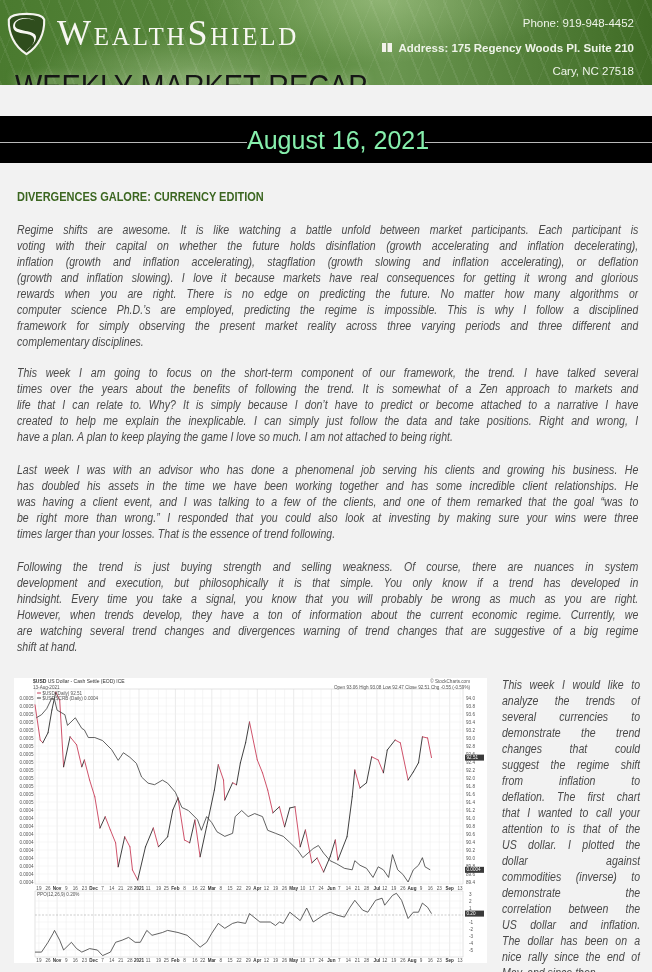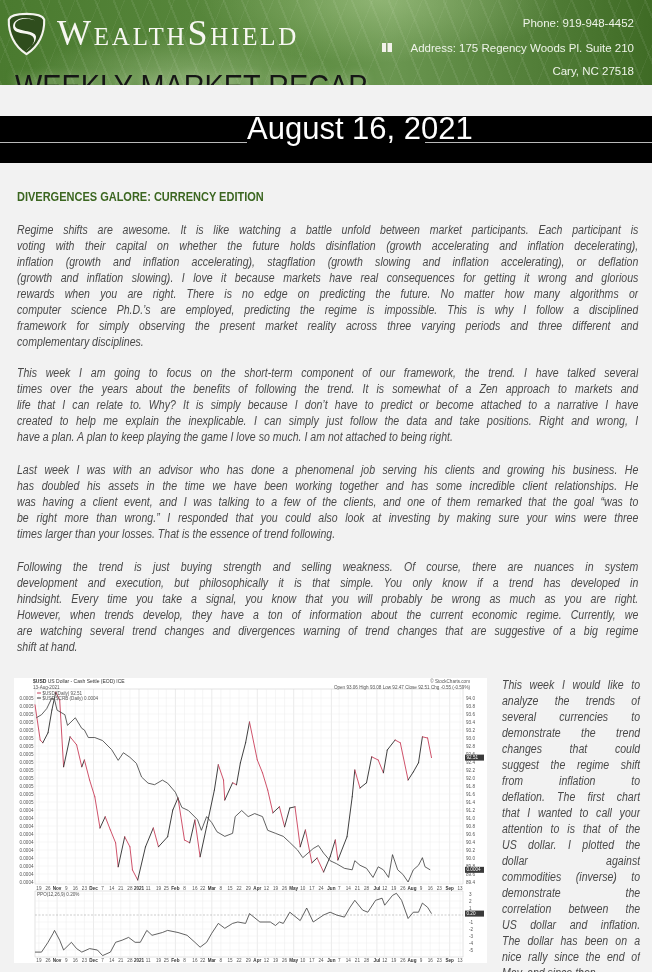--- a/index.html
+++ b/index.html
@@ -31,22 +31,22 @@
   }
   .contact {
     position:absolute; right:18px; height:14px; line-height:14px;
     font-size:11.5px; color:#eef3e8; white-space:nowrap; text-align:right;
   }
   .ico { position:absolute; }
   
   .band { position:absolute; left:0; top:116px; width:652px; height:47px; background:#000; }
   .band-line { position:absolute; top:26px; height:1px; background:#b9b9b9; }
   .date {
-    position:absolute; left:247px; top:0; height:25px; line-height:25px;
-    font-size:31px; color:#ffffff; white-space:nowrap;
+    position:absolute; left:247px; top:12px; height:25px; line-height:25px;
+    font-size:25px; color:#86efac; white-space:nowrap;
   }
   
   .heading {
     position:absolute; left:17px; top:189px; height:16px; line-height:16px;
     font-size:12.5px; font-weight:bold; color:#3b6620; white-space:nowrap;
     transform:scaleX(0.88); transform-origin:0 0;
   }
   .para {
     position:absolute; left:17px; width:706px;
     transform:scaleX(0.88); transform-origin:0 0;
@@ -80,21 +80,21 @@
   </svg>
   <div class="brand">WealthShield</div>
   <div class="recap">WEEKLY MARKET RECAP</div>
 
   <div class="contact" style="top:16px;">Phone: 919-948-4452</div>
   <svg class="ico" style="left:381px;top:42px;" width="12" height="11" viewBox="0 0 12 11">
     <rect x="1" y="1" width="4.5" height="9" fill="#f2f2ea"></rect>
     <rect x="6.2" y="1" width="4.8" height="9" fill="#f2f2ea"></rect>
     <rect x="5.4" y="1" width="0.9" height="9" fill="#5b7a45"></rect>
   </svg>
-  <div class="contact" style="top:41px;">Address: 175 Regency Woods Pl. Suite 210</div>
+  <div class="contact" style="top:41px;font-weight:bold;">Address: 175 Regency Woods Pl. Suite 210</div>
   <div class="contact" style="top:64px;text-align:right;">Cary, NC 27518</div>
   <svg class="ico" style="left:497px;top:89px;" width="16" height="13" viewBox="0 0 16 13">
     <rect x="2.5" y="1" width="11" height="8" fill="none" stroke="#eef3e8" stroke-width="1"></rect>
     <rect x="6.5" y="4" width="3" height="2" fill="#eef3e8"></rect>
     <rect x="0.5" y="10.5" width="15" height="1.2" fill="#eef3e8"></rect>
   </svg>
   <div class="contact" style="top:88px;">www.divergences.co</div>
 </div>
 
 <div class="band">

